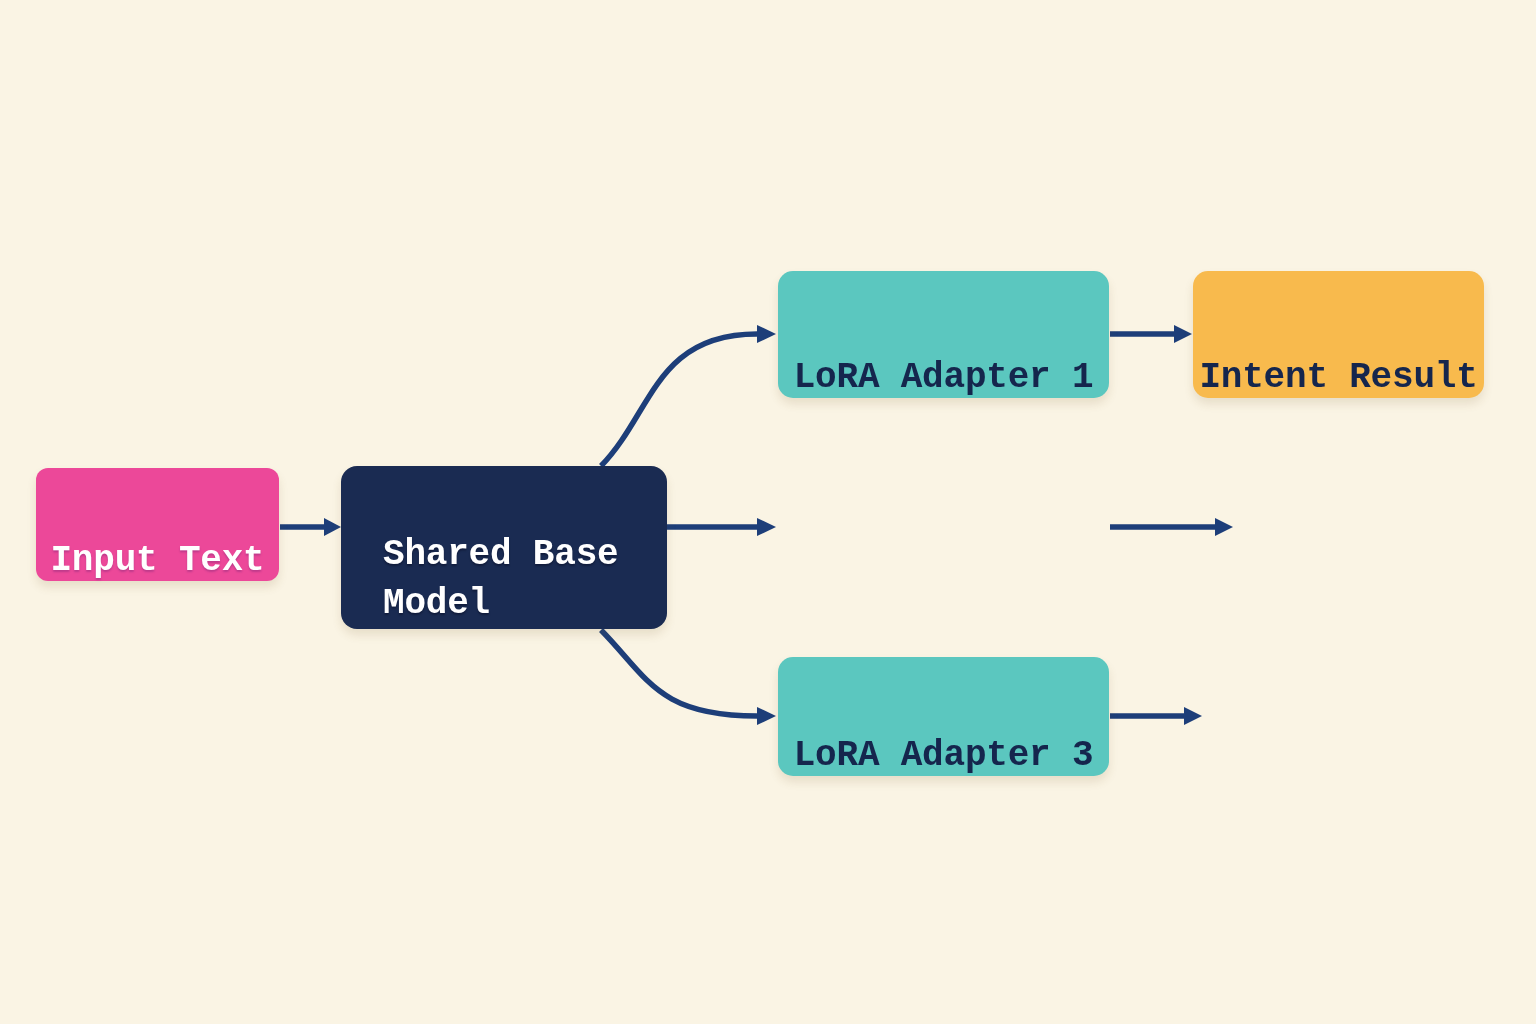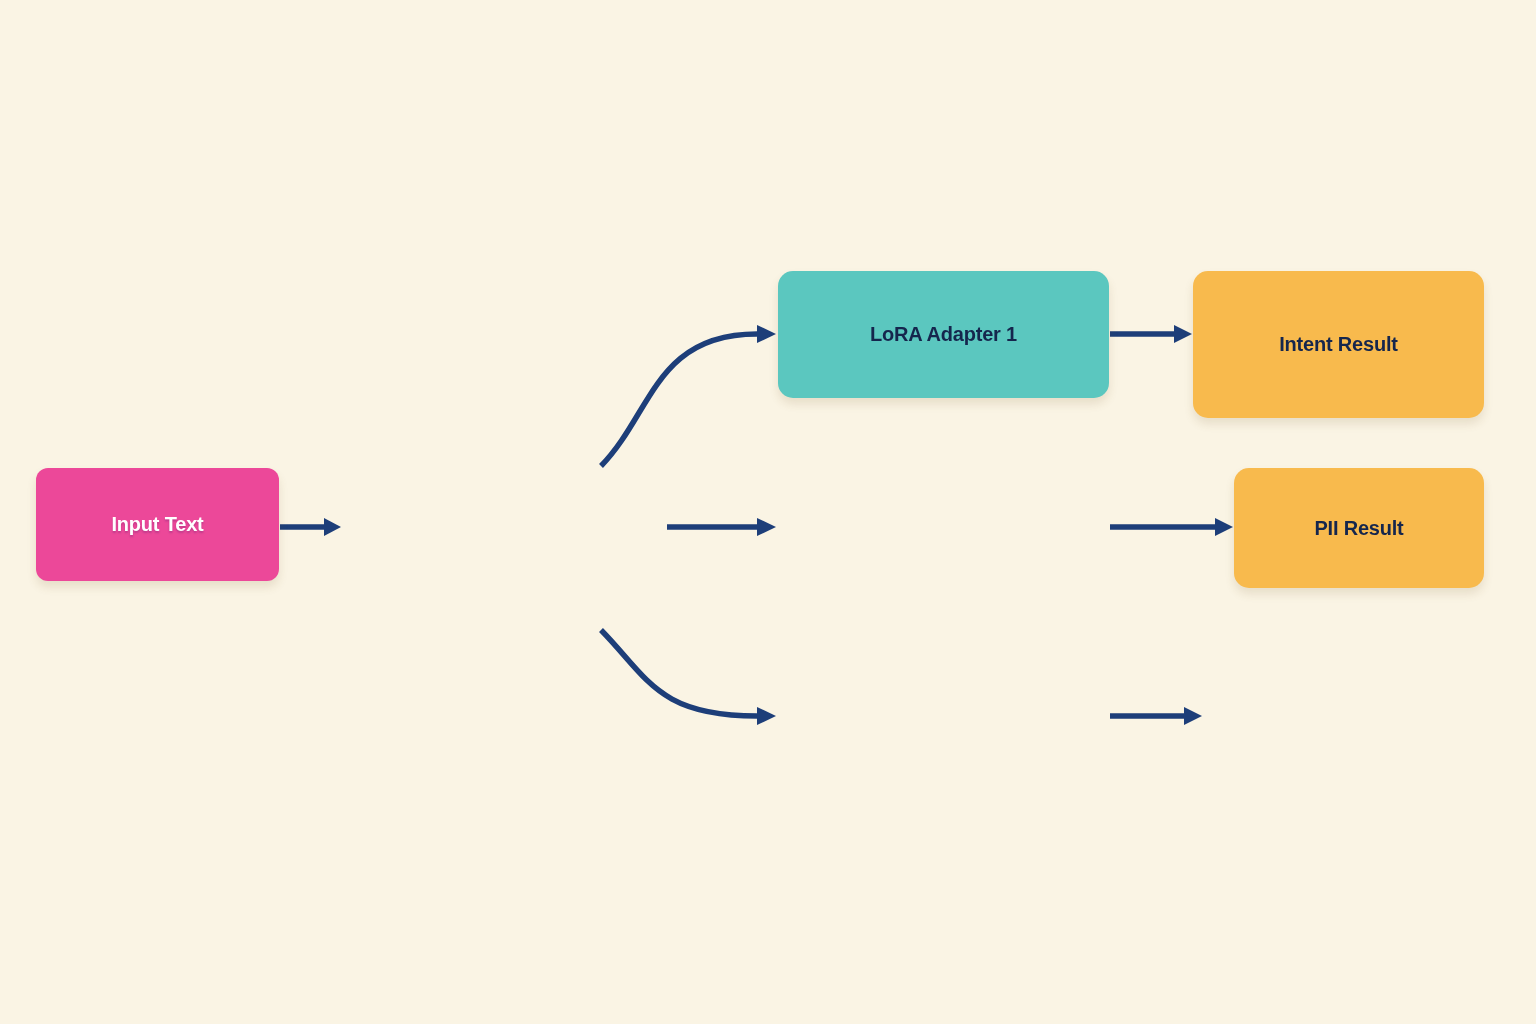--- a/index.html
+++ b/index.html
@@ -20,28 +20,29 @@
     left: 0;
     top: 0;
     width: 1536px;
     height: 1024px;
     z-index: 1;
   }
   .node {
     position: absolute;
     z-index: 2;
     display: flex;
-    align-items: center;
+    align-items: flex-end;
     justify-content: center;
     text-align: center;
     font-weight: 700;
-    font-size: 20px;
+    font-size: 36px;
     letter-spacing: -0.2px;
     box-sizing: border-box;
     box-shadow: 0 6px 10px rgba(120, 95, 45, 0.14);
+    font-family: Liberation Mono, monospace;
   }
   .node--input {
     left: 36px;  top: 468px;  width: 243px; height: 113px;
     background: #ec4899;
     color: #ffffff;
     border-radius: 12px;
     text-shadow: 0 2px 2px rgba(60, 20, 100, 0.25);
   }
   .node--base {
     left: 341px; top: 466px;  width: 326px; height: 163px;
@@ -61,21 +62,21 @@
     border-radius: 15px;
   }
   .node--adapter-1 { left: 778px; top: 271px; height: 127px; }
   .node--adapter-2 { left: 778px; top: 468px; }
   .node--adapter-3 { left: 778px; top: 657px; }
   .node--result {
     background: #f8ba4d;
     color: #15264d;
     border-radius: 15px;
   }
-  .node--result-intent   { left: 1193px; top: 271px; width: 291px; height: 147px; }
+  .node--result-intent   { left: 1193px; top: 271px; width: 291px; height: 127px; }
   .node--result-pii      { left: 1234px; top: 468px; width: 250px; height: 120px; }
   .node--result-security { left: 1203px; top: 657px; width: 281px; height: 120px; }
 </style>
 </head>
 <body>
 
 <div class="canvas">
 
   <svg class="connectors" viewBox="0 0 1536 1024" xmlns="http://www.w3.org/2000/svg" fill="none" stroke="#1d3e79" stroke-width="5.5">
 
@@ -112,29 +113,32 @@
     <g>
       <path d="M1110,716 L1184,716"></path>
       <polygon points="1184,707 1184,725 1202,716" fill="#1d3e79" stroke="none"></polygon>
     </g>
   </svg>
 
   <div class="node node--input">
     <span>Input Text</span>
   </div>
 
+  <div class="node node--base">
+    <span>Shared Base Model</span>
+  </div>
 
   <div class="node node--adapter node--adapter-1">
     <span>LoRA Adapter 1</span>
   </div>
 
 
+  <div class="node node--adapter node--adapter-3">
+    <span>LoRA Adapter 3</span>
+  </div>
 
   <div class="node node--result node--result-intent">
     <span>Intent Result</span>
   </div>
 
-  <div class="node node--result node--result-pii">
-    <span>PII Result</span>
-  </div>
 
 
 </div>
 
 </body></html>

